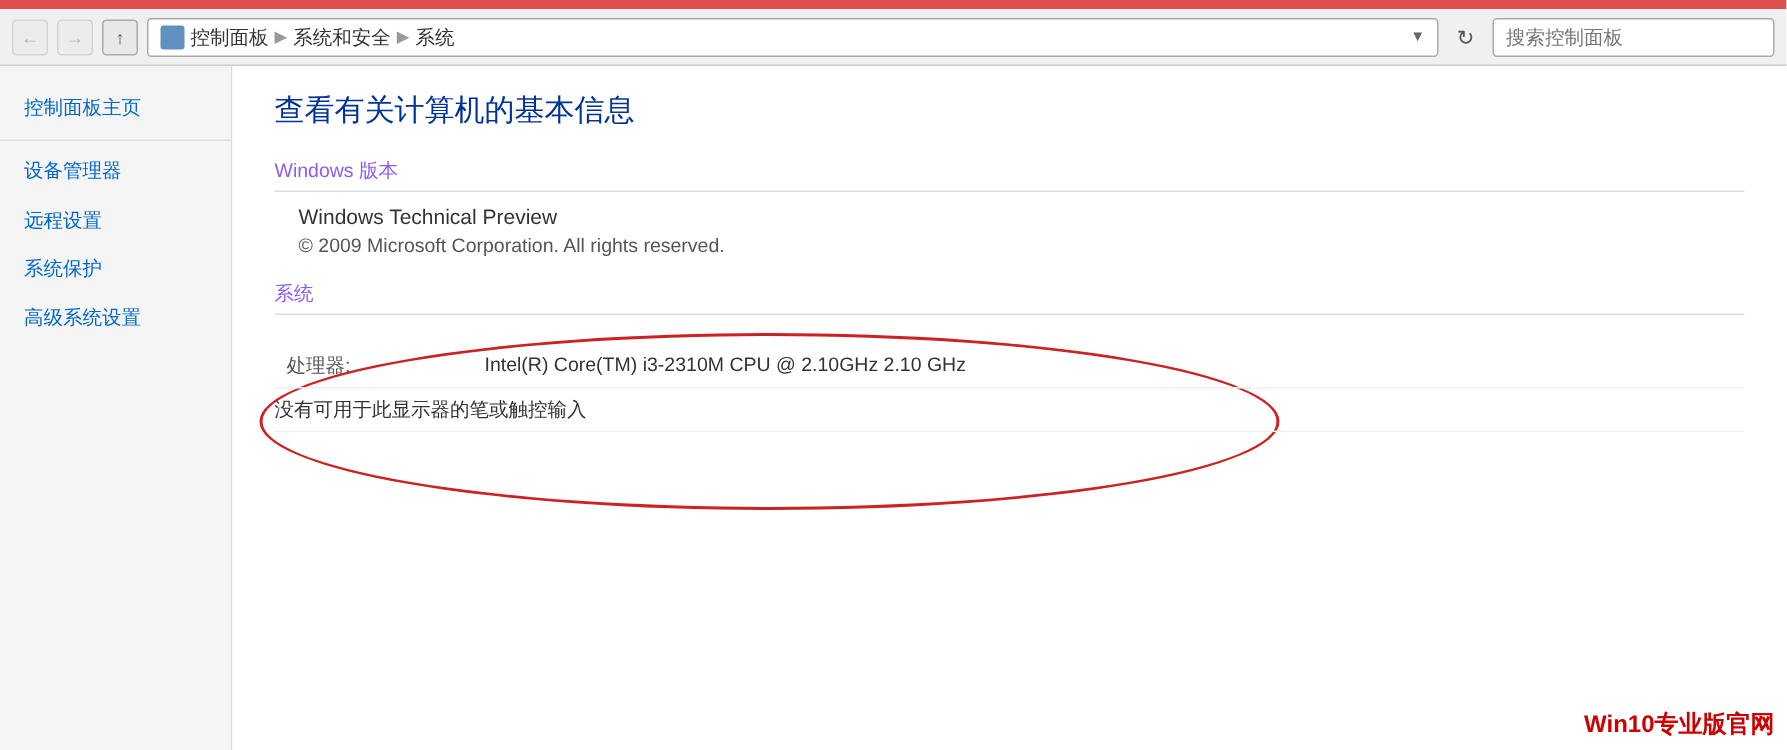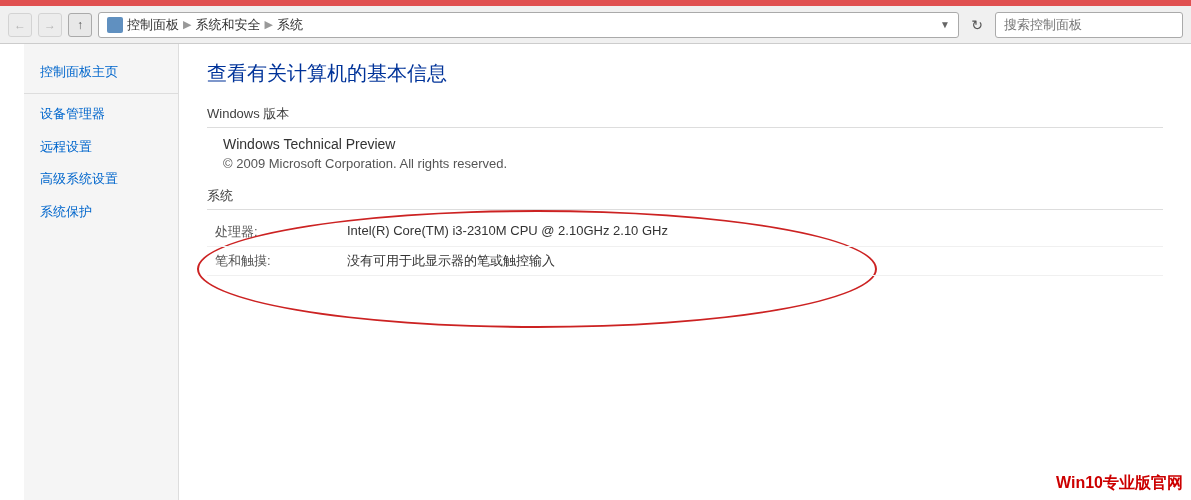--- a/index.html
+++ b/index.html
@@ -99,21 +99,20 @@
       padding: 0 8px;
       font-size: 13px;
       color: #999;
       background: #fff;
     }
 
     
     .main-area {
       display: flex;
       height: calc(500px - 44px);
-      padding-left: 24px;
     }
 
     
     .sidebar {
       width: 155px;
       background: #f5f5f5;
       border-right: 1px solid #ddd;
       padding: 12px 0;
       flex-shrink: 0;
     }
@@ -142,21 +141,21 @@
 
     .page-title {
       font-size: 20px;
       font-weight: normal;
       color: #003399;
       margin-bottom: 18px;
     }
 
     .section-label {
       font-size: 13px;
-      color: #404040;
+      color: #8b5cf6;
       margin-bottom: 8px;
       border-bottom: 1px solid #ddd;
       padding-bottom: 4px;
     }
 
     .section-content {
       margin-left: 16px;
       margin-bottom: 16px;
     }
 
@@ -167,21 +166,21 @@
     }
 
     .windows-copyright {
       font-size: 13px;
       color: #555;
       margin-bottom: 4px;
     }
 
     
     .system-section {
-      margin-top: 8px;
+      margin-top: 20px;
     }
 
     .system-table {
       width: 100%;
       position: relative;
     }
 
     .system-row {
       display: flex;
       padding: 5px 0;
@@ -278,24 +277,24 @@
       <span>控制面板主页</span>
     </div>
     <div class="sidebar-divider"></div>
     <div class="sidebar-item">
       <span>设备管理器</span>
     </div>
     <div class="sidebar-item">
       <span>远程设置</span>
     </div>
     <div class="sidebar-item">
+      <span>系统保护</span>
+    </div>
+    <div class="sidebar-item">
       <span>高级系统设置</span>
-    </div>
-    <div class="sidebar-item">
-      <span>系统保护</span>
     </div>
   </div>
 
   <div class="content">
 
     <div class="page-title">查看有关计算机的基本信息</div>
 
     <div class="section-label">Windows 版本</div>
     <div class="section-content">
       <div class="windows-version-name">Windows Technical Preview</div>
@@ -308,21 +307,20 @@
       <div class="system-table">
 
         <div class="system-row">
           <div class="system-row-label">处理器:</div>
           <div class="system-row-value">Intel(R) Core(TM) i3-2310M CPU @ 2.10GHz   2.10 GHz</div>
         </div>
 
 
 
         <div class="system-row">
-          <div class="system-row-label">笔和触摸:</div>
           <div class="system-row-value">没有可用于此显示器的笔或触控输入</div>
         </div>
 
       </div>
     </div>
 
   </div>
 </div>
 
 <div class="watermark">Win10专业版官网</div>

